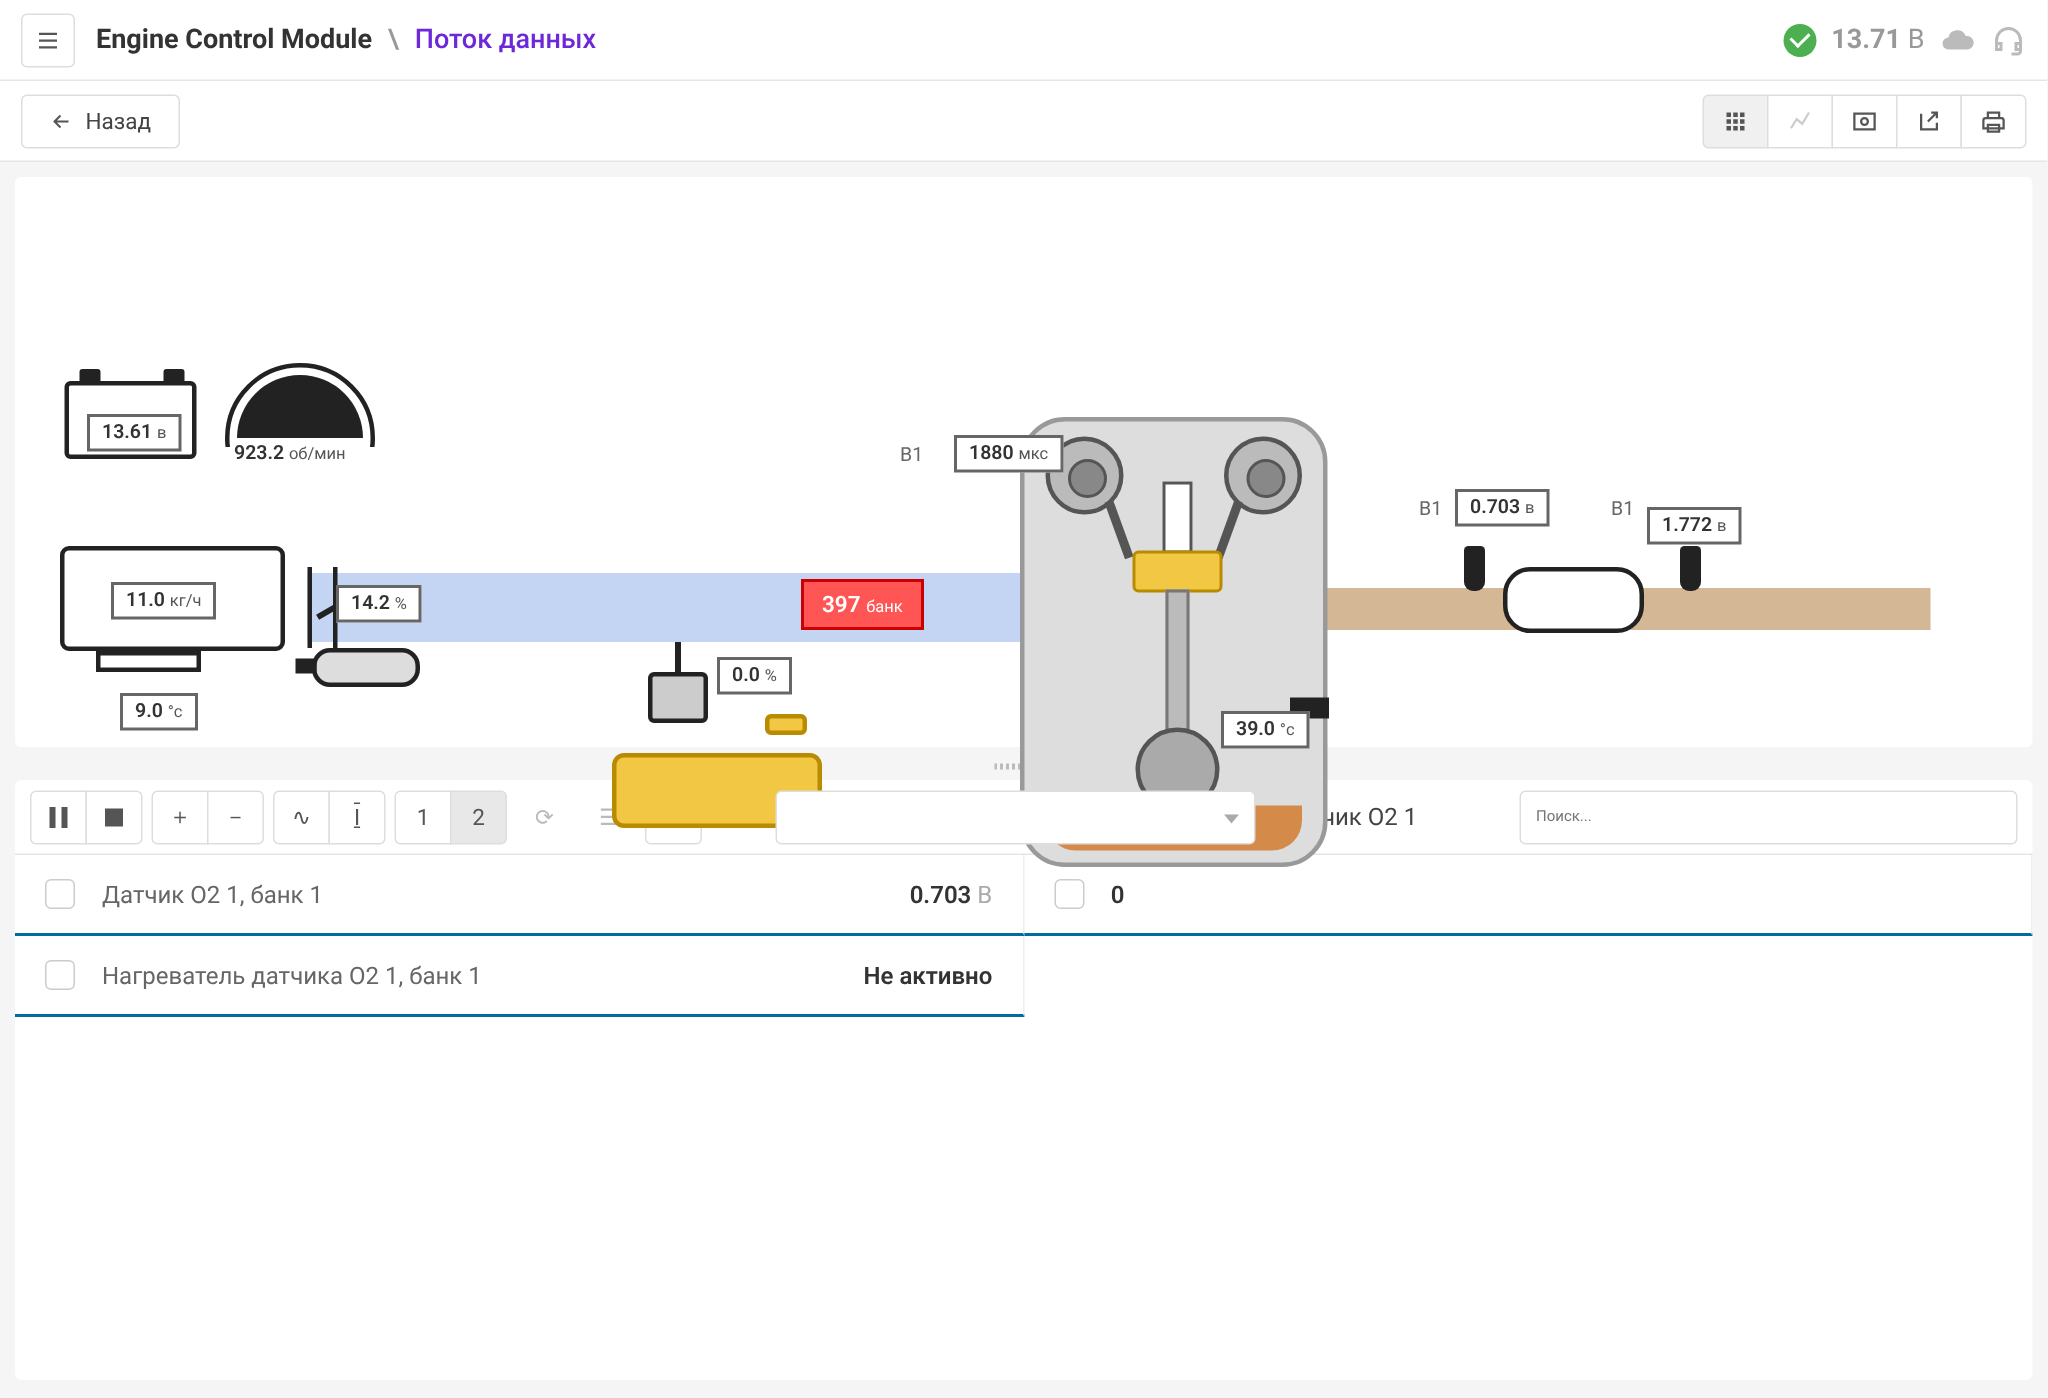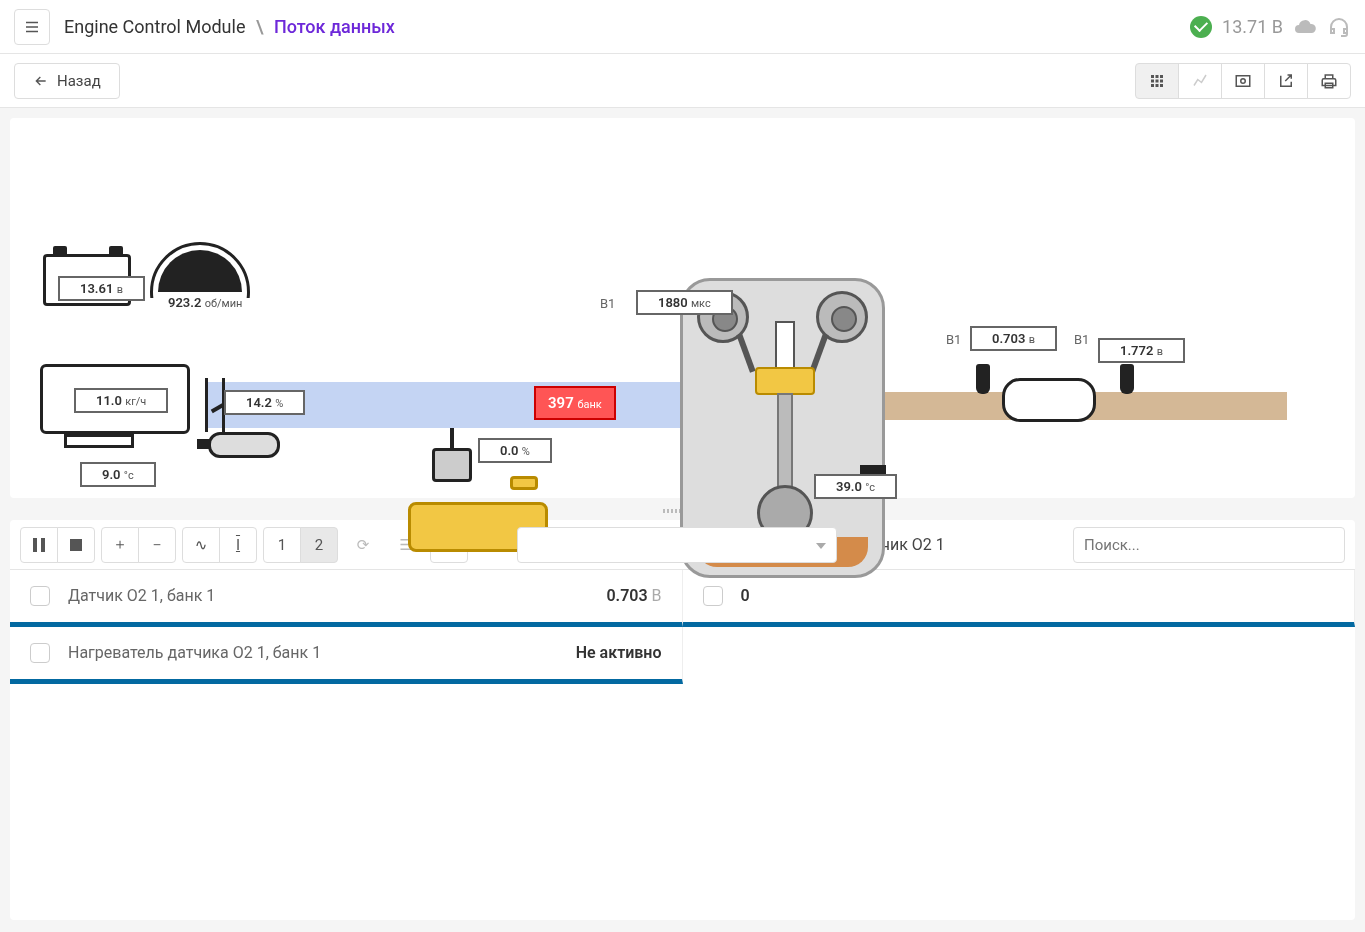--- a/index.html
+++ b/index.html
@@ -1,42 +1,42 @@
 <!DOCTYPE html>
 <html><head>
 <meta charset="utf-8">
 <style>
 *{box-sizing:border-box;margin:0;padding:0;font-family:-apple-system,BlinkMacSystemFont,"Segoe UI",Roboto,Helvetica,Arial,sans-serif}
 body{background:#f5f5f5;width:1365px;height:932px;overflow:hidden;font-size:14px;color:#333}
 .header{background:#fff;height:54px;display:flex;align-items:center;padding:0 14px;border-bottom:1px solid #e5e5e5}
 .menu-btn{width:36px;height:36px;border:1px solid #ddd;border-radius:4px;background:#fff;display:flex;align-items:center;justify-content:center;cursor:pointer;margin-right:14px}
 .menu-btn svg{width:18px;height:18px}
 .breadcrumb{font-size:18px;color:#555;font-weight:500}
-.breadcrumb .mod{color:#333;font-weight:400}
+.breadcrumb .mod{color:#333;font-weight:700}
 .breadcrumb .sep{color:#999;margin:0 6px}
 .breadcrumb .page{color:#6d28d9}
 .header-right{margin-left:auto;display:flex;align-items:center;gap:10px}
 .check-ic{width:22px;height:22px;border-radius:50%;background:#4caf50;display:flex;align-items:center;justify-content:center}
 .check-ic::after{content:"";width:10px;height:6px;border-left:2px solid #fff;border-bottom:2px solid #fff;transform:rotate(-45deg);margin-top:-3px}
 .voltage{font-size:18px;color:#999}
-.voltage .val{font-weight:400}
+.voltage .val{font-weight:700}
 .hdr-icon{color:#bbb;width:24px;height:24px}
 .subheader{background:#fff;height:54px;display:flex;align-items:center;padding:0 14px;border-bottom:1px solid #e5e5e5}
 .back-btn{height:36px;padding:0 18px;border:1px solid #ddd;border-radius:4px;background:#fff;display:flex;align-items:center;gap:8px;cursor:pointer;font-size:15px;color:#444}
 .view-btns{margin-left:auto;display:flex;gap:0}
 .vb{width:44px;height:36px;border:1px solid #ddd;background:#fff;display:flex;align-items:center;justify-content:center;cursor:pointer;color:#666}
 .vb:first-child{border-radius:4px 0 0 4px}
 .vb:last-child{border-radius:0 4px 4px 0}
 .vb+ .vb{margin-left:-1px}
 .vb.active{background:#f0f0f0}
 .vb.disabled{color:#ccc}
 .diagram{background:#fff;margin:10px;height:380px;position:relative;border-radius:4px}
 .pipe-blue{position:absolute;left:195px;top:264px;width:500px;height:46px;background:#c4d4f3}
 .pipe-tan{position:absolute;left:862px;top:274px;width:415px;height:28px;background:#d4b896}
-.reading{position:absolute;border:2px solid #666;background:#fff;padding:3px 20px;font-weight:600;font-size:13px;white-space:nowrap}
+.reading{position:absolute;border:2px solid #666;background:#fff;padding:3px 8px;font-weight:600;font-size:13px;white-space:nowrap}
 .reading .unit{font-weight:400;font-size:11px;color:#555}
 .reading.red{border-color:#c00;background:#f55;color:#fff}
 .reading.red .unit{color:#fff}
 .reading.redglow::before{content:"";position:absolute;left:-60px;top:-60px;right:-60px;bottom:-60px;background:radial-gradient(circle,#ff5555aa 0%,#ff555500 70%);z-index:-1}
 .label-b1{position:absolute;font-size:13px;color:#666}
 
 .battery{position:absolute;left:33px;top:128px;width:90px;height:60px}
 .battery-body{width:88px;height:52px;border:3px solid #222;border-radius:4px;position:absolute;top:8px}
 .battery .term{width:14px;height:8px;background:#222;position:absolute;top:0;border-radius:2px 2px 0 0}
 .battery .t1{left:10px}.battery .t2{right:10px}
@@ -88,23 +88,23 @@
 .tb{width:38px;height:36px;border:1px solid #ddd;background:#fff;display:flex;align-items:center;justify-content:center;cursor:pointer;color:#555;font-size:15px}
 .tb:first-child{border-radius:4px 0 0 4px}
 .tb:last-child{border-radius:0 4px 4px 0}
 .tb+.tb{margin-left:-1px}
 .tb.single{border-radius:4px}
 .tb.active{background:#e8e8e8}
 .tb.ghost{border:none;background:transparent;color:#bbb}
 .combo{width:320px;height:36px;border:1px solid #ddd;border-radius:4px;background:#fff;display:flex;align-items:center;padding:0 10px;position:relative}
 .combo::after{content:"";position:absolute;right:10px;top:15px;width:0;height:0;border-left:5px solid transparent;border-right:5px solid transparent;border-top:6px solid #aaa}
 .selected-name{font-size:16px;color:#444;margin-left:10px}
-.search{margin-left:auto;width:272px;height:36px;border:1px solid #ddd;border-radius:4px;padding:0 10px;font-size:15px;color:#be185d}
+.search{margin-left:auto;width:332px;height:36px;border:1px solid #ddd;border-radius:4px;padding:0 10px;font-size:10px;color:#be185d}
 .grid{display:grid;grid-template-columns:1fr 1fr}
-.grid .row{display:flex;padding:16px 20px;border-bottom:5px solid #0369a1;border-right:1px solid #eee}
+.grid .row{display:flex;align-items:center;padding:16px 20px;border-bottom:2px solid #0369a1;border-right:1px solid #eee}
 .chk{width:20px;height:20px;border:1px solid #ccc;border-radius:4px;margin-right:18px;flex-shrink:0;cursor:pointer}
 .pname{font-size:16px;color:#666;flex:1;padding-right:20px}
 .pval{font-size:16px;font-weight:600;color:#333}
 .pval .unit{font-weight:400;color:#aaa}
 svg{display:block}
 </style>
 </head>
 <body>
 
 <div class="header">

